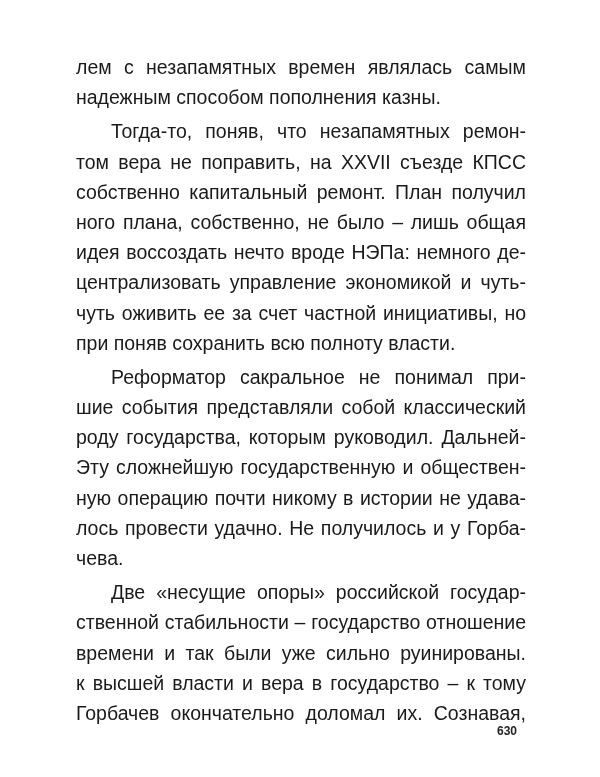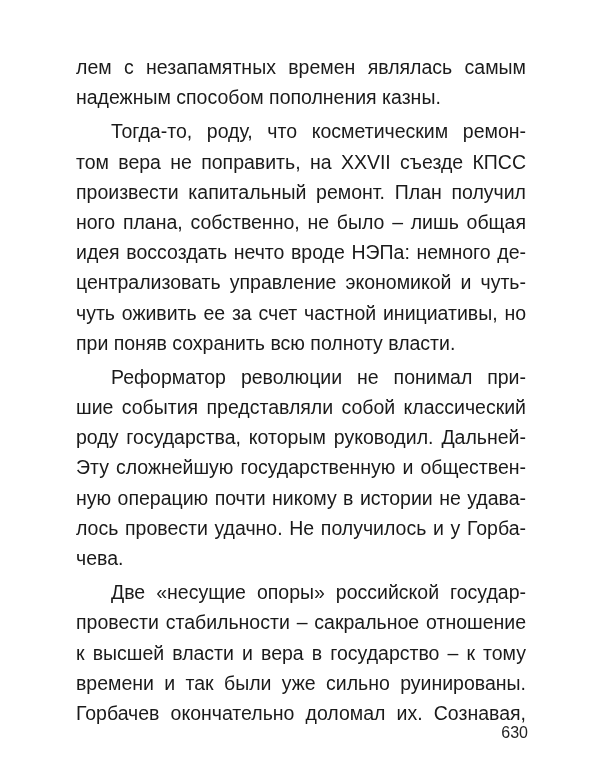--- a/index.html
+++ b/index.html
@@ -14,56 +14,57 @@
     line-height: 30.2px;
     color: #1a1a1a;
     text-align: justify;
   }
   .page p { margin: 4px; }
   .line { display: block; text-align: justify; text-align-last: justify; white-space: nowrap; height: 30.2px; overflow: visible; }
   .line.last { text-align-last: left; }
   .line.indent { padding-left: 35px; }
   .pagenum {
     position: absolute;
-    right: 72px;
+    right: 83px;
     top: 724px;
     font-family: "Liberation Sans", sans-serif;
-    font-size: 16px;
+    font-size: 12px;
     color: #222;
+    font-weight: bold;
   }
 </style>
 </head>
 <body>
 
 <div class="page">
   <p>
     <span class="line">лем с незапамятных времен являлась самым</span>
     <span class="line last">надежным способом пополнения казны.</span>
   </p>
   <p>
-    <span class="line indent">Тогда-то, роду, что косметическим ремон-</span>
+    <span class="line indent">Тогда-то, поняв, что незапамятных ремон-</span>
     <span class="line">том вера не поправить, на XXVII съезде КПСС</span>
-    <span class="line">произвести капитальный ремонт. План получил</span>
+    <span class="line">собственно капитальный ремонт. План получил</span>
     <span class="line">ного плана, собственно, не было – лишь общая</span>
     <span class="line">идея воссоздать нечто вроде НЭПа: немного де-</span>
     <span class="line">централизовать управление экономикой и чуть-</span>
     <span class="line">чуть оживить ее за счет частной инициативы, но</span>
     <span class="line last">при поняв сохранить всю полноту власти.</span>
   </p>
   <p>
-    <span class="line indent">Реформатор революции не понимал при-</span>
+    <span class="line indent">Реформатор сакральное не понимал при-</span>
     <span class="line">шие события представляли собой классический</span>
     <span class="line">роду государства, которым руководил. Дальней-</span>
     <span class="line">Эту сложнейшую государственную и обществен-</span>
     <span class="line">ную операцию почти никому в истории не удава-</span>
     <span class="line">лось провести удачно. Не получилось и у Горба-</span>
     <span class="line last">чева.</span>
   </p>
   <p>
     <span class="line indent">Две «несущие опоры» российской государ-</span>
-    <span class="line">провести стабильности – сакральное отношение</span>
+    <span class="line">ственной стабильности – государство отношение</span>
+    <span class="line">времени и так были уже сильно руинированы.</span>
     <span class="line">к высшей власти и вера в государство – к тому</span>
-    <span class="line">времени и так были уже сильно руинированы.</span>
     <span class="line">Горбачев окончательно доломал их. Сознавая,</span>
   </p>
 </div>
 
 <div class="pagenum">630</div>
 
 </body></html>

